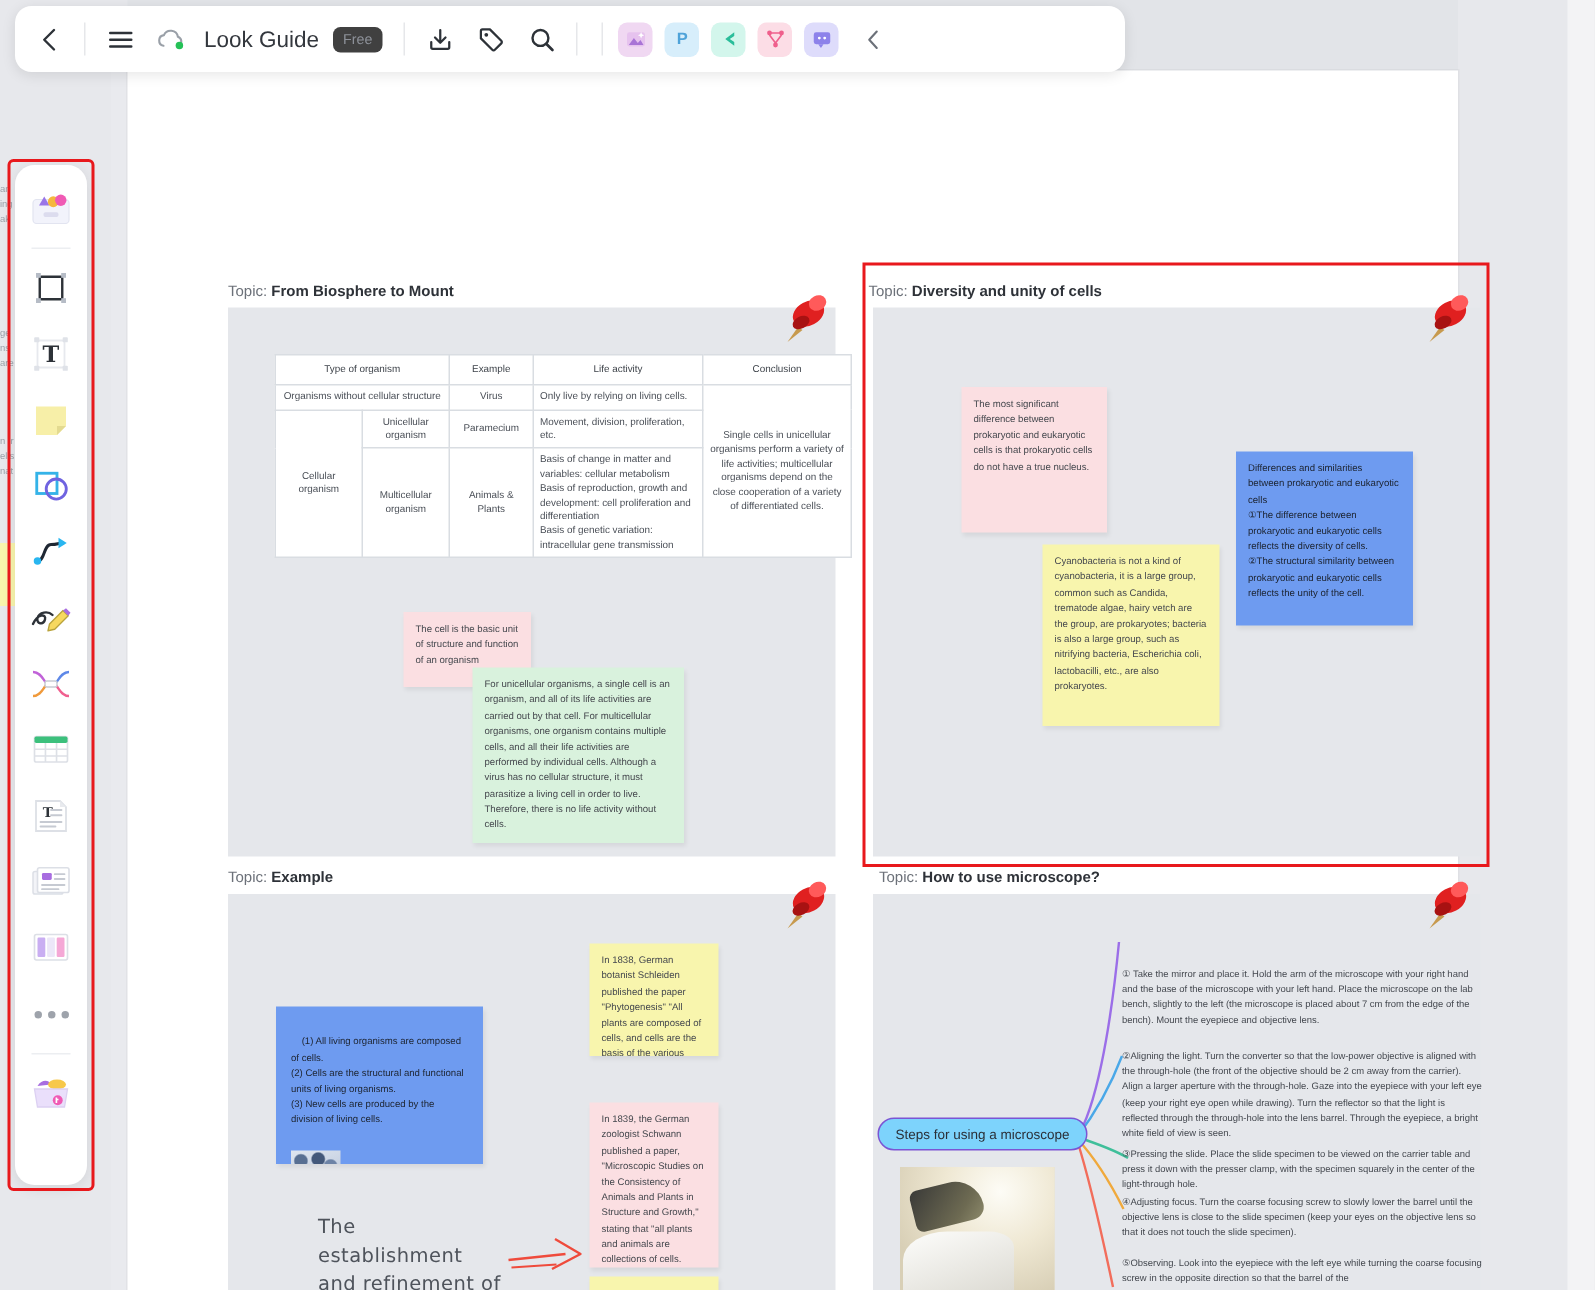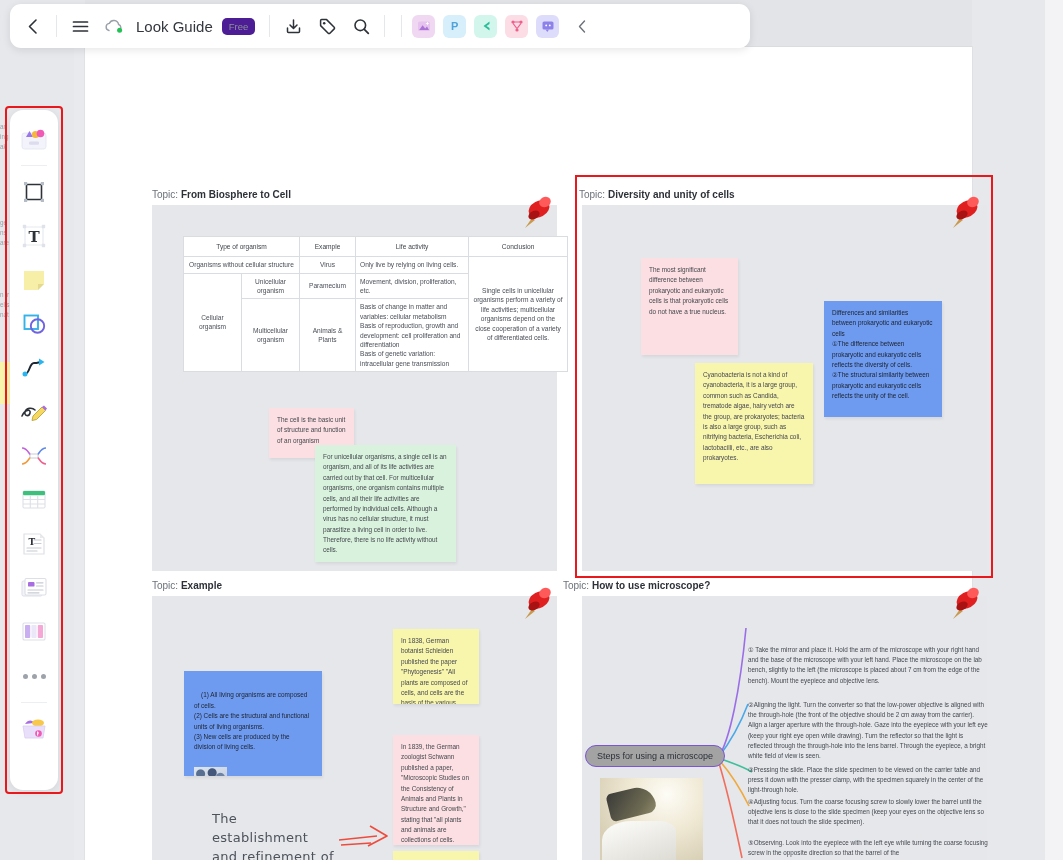--- a/index.html
+++ b/index.html
@@ -117,21 +117,21 @@
   .handtext {
     position: absolute;
     font-size: 13px; line-height: 1.45; color: #4e535b;
     font-family: "DejaVu Sans", sans-serif;
     letter-spacing: 0.3px;
   }
 
   
   .mm-node {
     position: absolute;
-    background: #a3a3a3;
+    background: #7dd3fc;
     border: 1.6px solid #7b55d4;
     border-radius: 16px;
     font-size: 9px; color: #2b3038;
     padding: 5px 11px;
     white-space: nowrap;
   }
   .mm-text {
     position: absolute;
     font-size: 6.3px; line-height: 1.62; color: #44484f;
     white-space: pre-wrap;
@@ -170,21 +170,21 @@
   .tb-btn {
     width: 34px; height: 34px;
     display: flex; align-items: center; justify-content: center;
     border-radius: 7px; cursor: pointer; flex: 0 0 auto;
   }
   .tb-div { width: 1px; height: 22px; background: #e6e7ea; margin: 0 6px; flex: 0 0 auto; }
   .tb-title {
     font-size: 15px; color: #33373d; margin-left: 5px; white-space: nowrap;
   }
   .tb-badge {
-    margin-left: 9px; background: #4c1d95; color: #8d9199;
+    margin-left: 9px; background: #404040; color: #8d9199;
     font-size: 9.5px; padding: 3px 7px; border-radius: 5px;
   }
   .ai-wrap {
     display: flex; align-items: center; gap: 4px;
     padding: 5px 9px 5px 7px; border-radius: 7px; cursor: pointer;
     border: 2px solid #e8181c; margin-left: 4px;
     height: 38px;
   }
   .ai-label { font-size: 13px; color: #23272d; font-weight: 500; white-space: nowrap; }
   .app-icon {
@@ -251,21 +251,21 @@
   <div class="peek" style="top:290px;">n  r
 ells
 nat</div>
   <div class="peek-strip" style="top:362px;height:42px;"></div>
 
   <div class="doc-page"></div>
 
 
   <div class="topic-label" style="left:152px; top:189px;">
     <span class="lab">Topic:</span>
-    <span class="val">From Biosphere to Cell</span>
+    <span class="val">From Biosphere to Mount</span>
   </div>
   <div class="card" style="left:152px; top:205px; width:405px; height:366px;"></div>
   <svg class="pin" style="left:520px; top:192px;" viewBox="0 0 34 38">
     <path d="M12 26 L5 36 L15 28 Z" fill="#c79a4e"></path>
     <ellipse cx="19" cy="17" rx="11" ry="8" fill="#e02020" transform="rotate(-28 19 17)"></ellipse>
     <ellipse cx="25" cy="10" rx="6" ry="5" fill="#ff5a5a" transform="rotate(-28 25 10)"></ellipse>
     <ellipse cx="14" cy="23" rx="6" ry="4" fill="#a81212" transform="rotate(-28 14 23)"></ellipse>
   </svg>
 
   <table class="bio-table" style="left:183px; top:236px; width:356px;">
@@ -351,21 +351,21 @@
   <div class="note yellow" style="left:393px; top:851px; width:86px; height:30px;"></div>
 
   <div class="handtext" style="left:212px; top:810px; width:125px;">The establishment and refinement of the cell theory</div>
 
   <svg style="position:absolute; left:337px; top:824px; width:56px; height:30px;" viewBox="0 0 56 30">
     <path d="M2 16 L40 12" stroke="#ef4b3c" stroke-width="1.6" fill="none"></path>
     <path d="M33 2 L50 12 L31 22" stroke="#ef4b3c" stroke-width="1.6" fill="none" stroke-linejoin="round"></path>
     <path d="M4 21 L34 19" stroke="#ef4b3c" stroke-width="1.4" fill="none"></path>
   </svg>
 
-  <div class="topic-label" style="left:563px; top:580px;">
+  <div class="topic-label" style="left:586px; top:580px;">
     <span class="lab">Topic:</span>
     <span class="val">How to use microscope?</span>
   </div>
   <div class="card" style="left:582px; top:596px; width:405px; height:264px;"></div>
   <svg class="pin" style="left:948px; top:583px;" viewBox="0 0 34 38">
     <path d="M12 26 L5 36 L15 28 Z" fill="#c79a4e"></path>
     <ellipse cx="19" cy="17" rx="11" ry="8" fill="#e02020" transform="rotate(-28 19 17)"></ellipse>
     <ellipse cx="25" cy="10" rx="6" ry="5" fill="#ff5a5a" transform="rotate(-28 25 10)"></ellipse>
     <ellipse cx="14" cy="23" rx="6" ry="4" fill="#a81212" transform="rotate(-28 14 23)"></ellipse>
   </svg>

